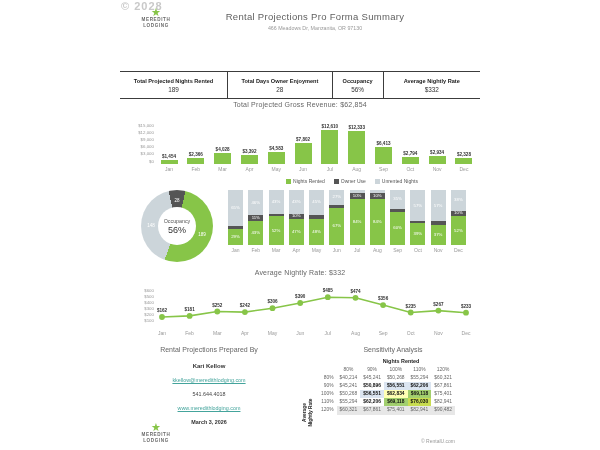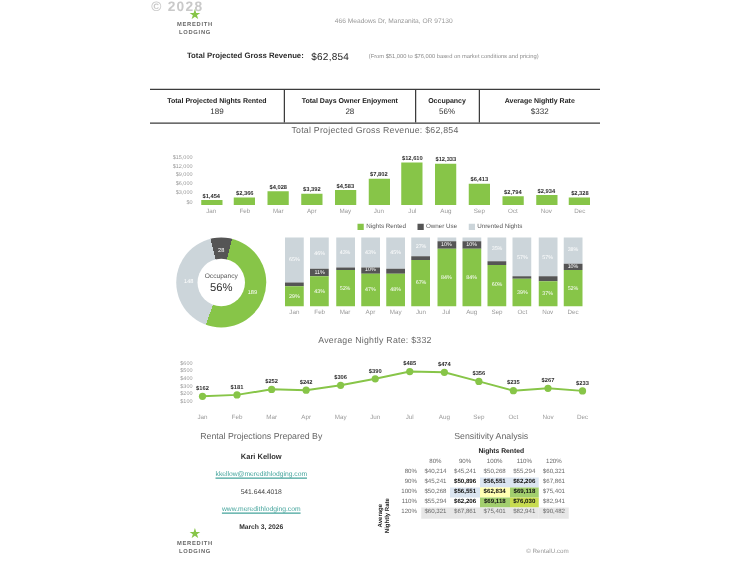--- a/index.html
+++ b/index.html
@@ -86,29 +86,25 @@
 
   <div class="watermark">© 2028</div>
 
   <div class="logo logo-top">
     <span class="star" style="color: rgb(135, 197, 72);">★</span>
     <span class="ln">MEREDITH</span>
     <span class="ln">LODGING</span>
   </div>
 
   <div class="header">
+    <div class="hdr-title">Rental Projections Pro Forma Summary</div>
     <div class="hdr-sub">466 Meadows Dr, Manzanita, OR 97130</div>
   </div>
 
   <div class="summary">
-    <div class="sum-row">
-      <span class="sum-label">Total Projected Gross Revenue:</span>
-      <span class="sum-value">$62,854</span>
-      <span class="sum-note">(From $51,000 to $76,000 based on market conditions and pricing)</span>
-    </div>
   </div>
 
   <div class="stats">
     <div class="stat st-0">
       <span class="lb">Total Projected Nights Rented</span>
       <span class="vl">189</span>
     </div>
     <div class="stat st-1">
       <span class="lb">Total Days Owner Enjoyment</span>
       <span class="vl">28</span>

